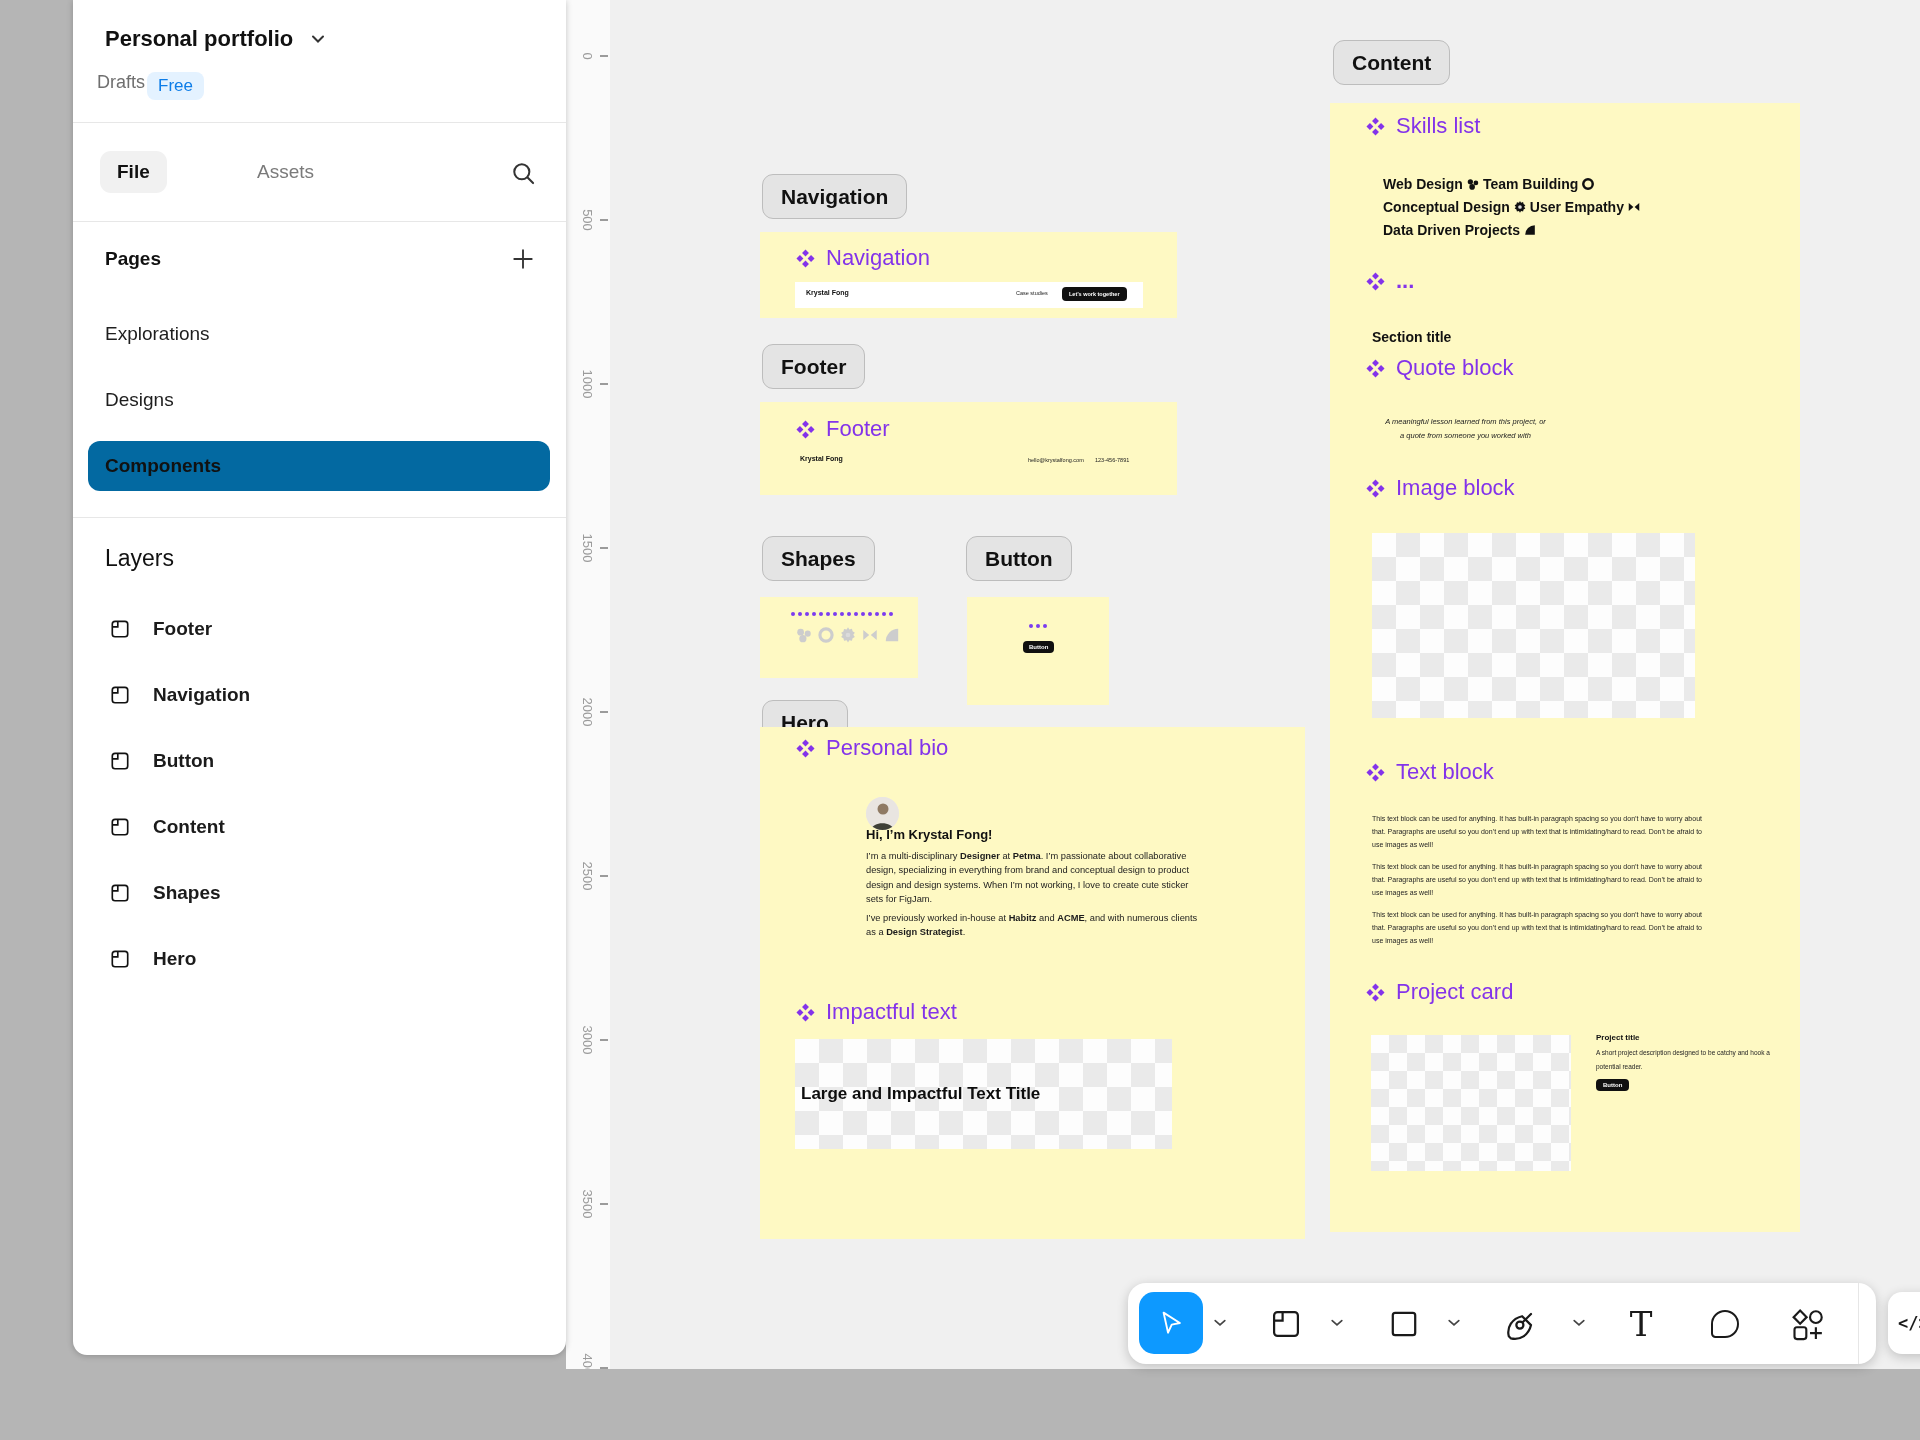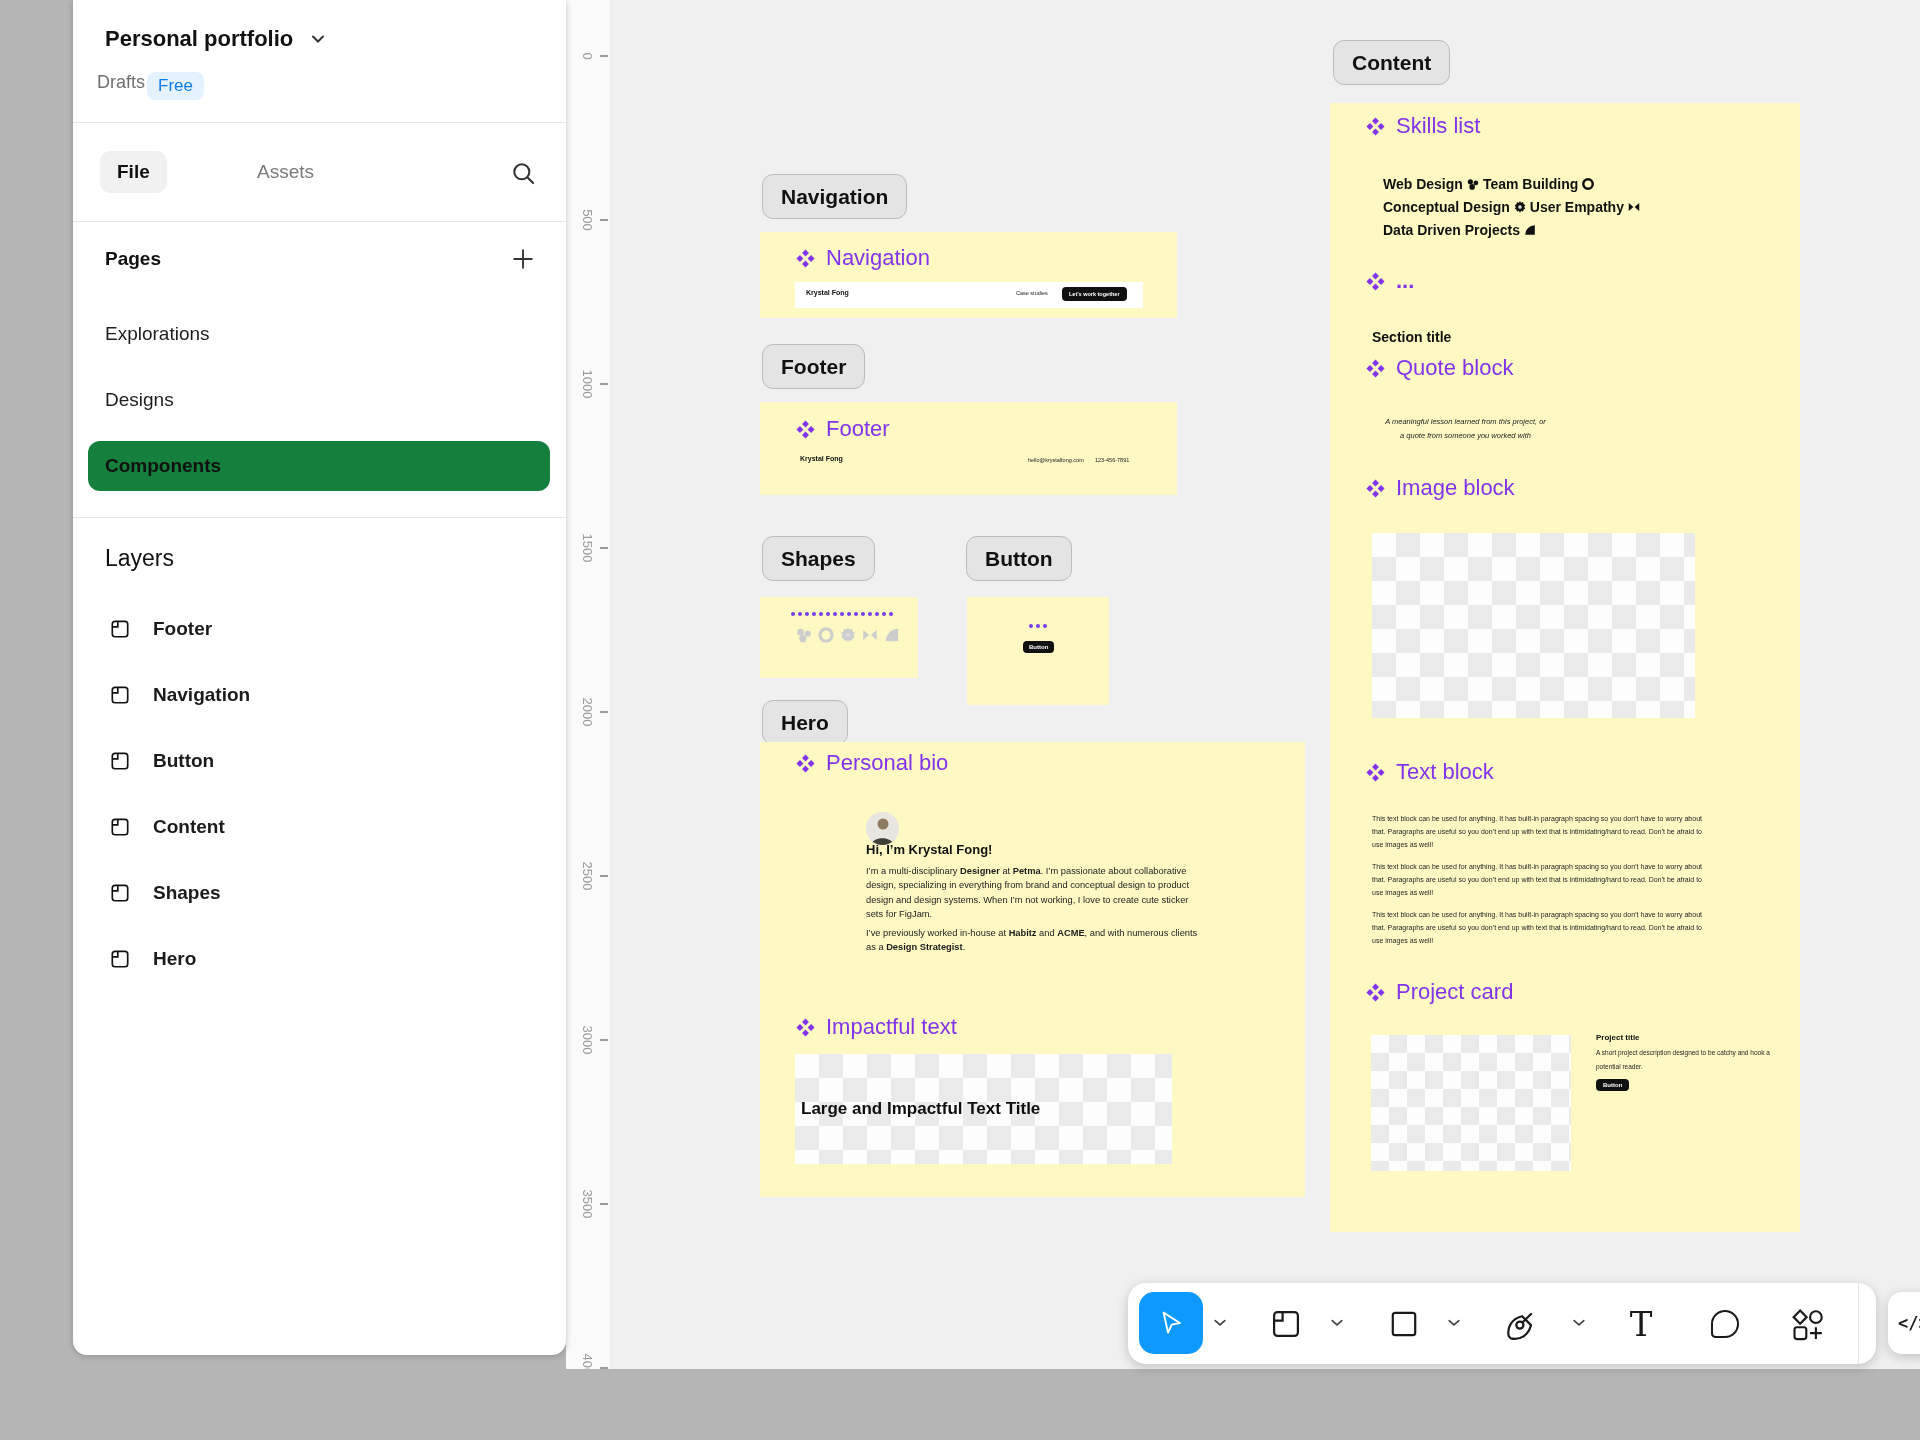--- a/index.html
+++ b/index.html
@@ -148,21 +148,21 @@
 
   <div class="abs panel" style="left:967px;top:597px;width:142px;height:108px">
     <div class="abs dotrow" style="left:62px;top:27px">
       <span class="dot"></span>
         <span class="dot"></span>
         <span class="dot"></span>
     </div>
     <span class="abs chip-dark" style="left:56px;top:44px;padding:3px 6px;font-size:6px">Button</span>
   </div>
 
-  <div class="abs panel" style="left:760px;top:742px;width:545px;height:455px">
+  <div class="abs panel" style="left:760px;top:727px;width:545px;height:512px">
     <div class="abs cmp-title" style="left:35px;top:8px">
       <svg class="cmp-icon" viewBox="0 0 20 20" fill="currentColor">
           <path d="M10 1.4 13.3 4.7 10 8 6.7 4.7Z M4.7 6.7 8 10 4.7 13.3 1.4 10Z M15.3 6.7 18.6 10 15.3 13.3 12 10Z M10 12 13.3 15.3 10 18.6 6.7 15.3Z"></path>
         </svg>
       <span>Personal bio</span>
     </div>
     <div class="abs" style="left:106px;top:70px;width:33px;height:33px;border-radius:50%;overflow:hidden;background:#ece9e6">
       <svg viewBox="0 0 33 33" width="33" height="33">
         <rect width="33" height="33" fill="#e9e5e1"></rect>
         <circle cx="17" cy="12" r="5.5" fill="#8f7a64"></circle>
@@ -278,21 +278,21 @@
       </svg>
     <div class="sb-divider" style="top:221px"></div>
 
     <div class="abs" style="left:32px;top:248px;font-size:19px;font-weight:600;color:#111">Pages</div>
     <svg class="abs" style="left:438px;top:247px" width="24" height="24" viewBox="0 0 22 22">
         <path d="M11 3v16M3 11h16" stroke="#333" stroke-width="1.7" stroke-linecap="round"></path>
       </svg>
 
     <div class="abs sb-text" style="left:32px;top:323px">Explorations</div>
     <div class="abs sb-text" style="left:32px;top:389px">Designs</div>
-    <div class="abs" style="left:15px;top:441px;width:462px;height:50px;background:#15803d;border-radius:12px;display:flex;align-items:center;padding-left:17px;box-sizing:border-box;font-size:19px;font-weight:600;color:#111">Components</div>
+    <div class="abs" style="left:15px;top:441px;width:462px;height:50px;background:#0369a1;border-radius:12px;display:flex;align-items:center;padding-left:17px;box-sizing:border-box;font-size:19px;font-weight:600;color:#111">Components</div>
     <div class="sb-divider" style="top:517px"></div>
 
     <div class="abs" style="left:32px;top:545px;font-size:23px;font-weight:400;color:#111">Layers</div>
 
     <div class="abs" style="left:36px;top:618px;display:flex;align-items:center;gap:22px">
       <svg width="22" height="22" viewBox="0 0 20 20">
           <g fill="none" stroke="#111" stroke-width="1.5">
             <rect x="3" y="3" width="14" height="14" rx="2.5"></rect>
             <path d="M3 8h5V3"></path>
           </g>

